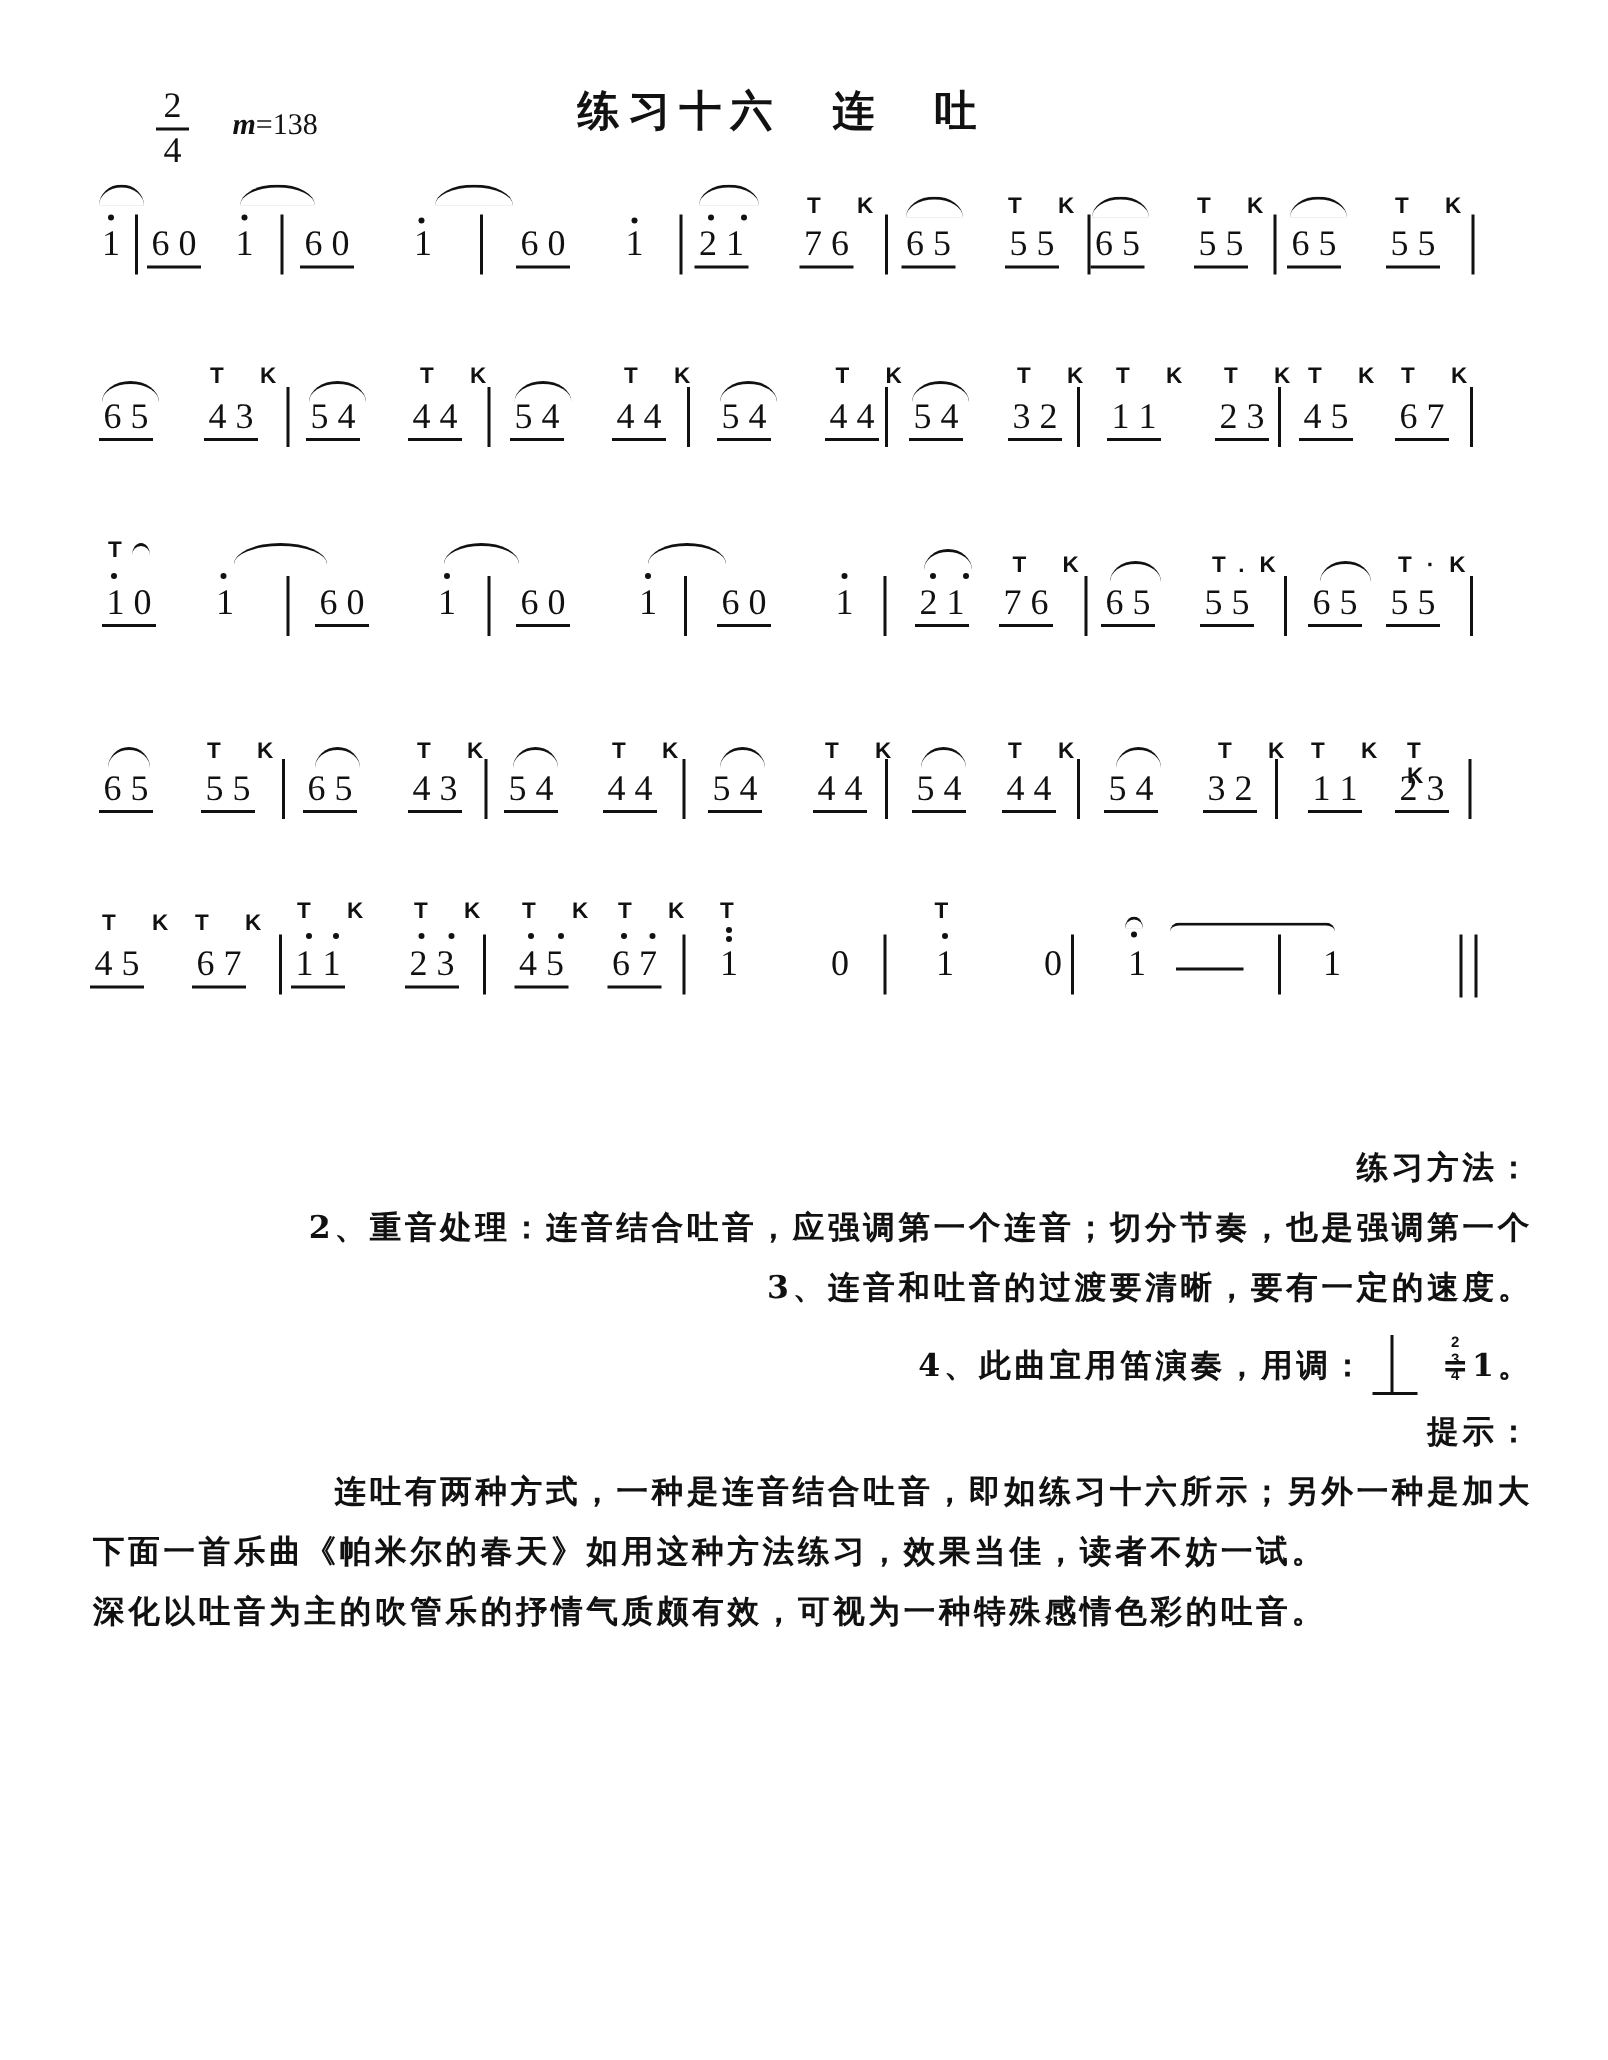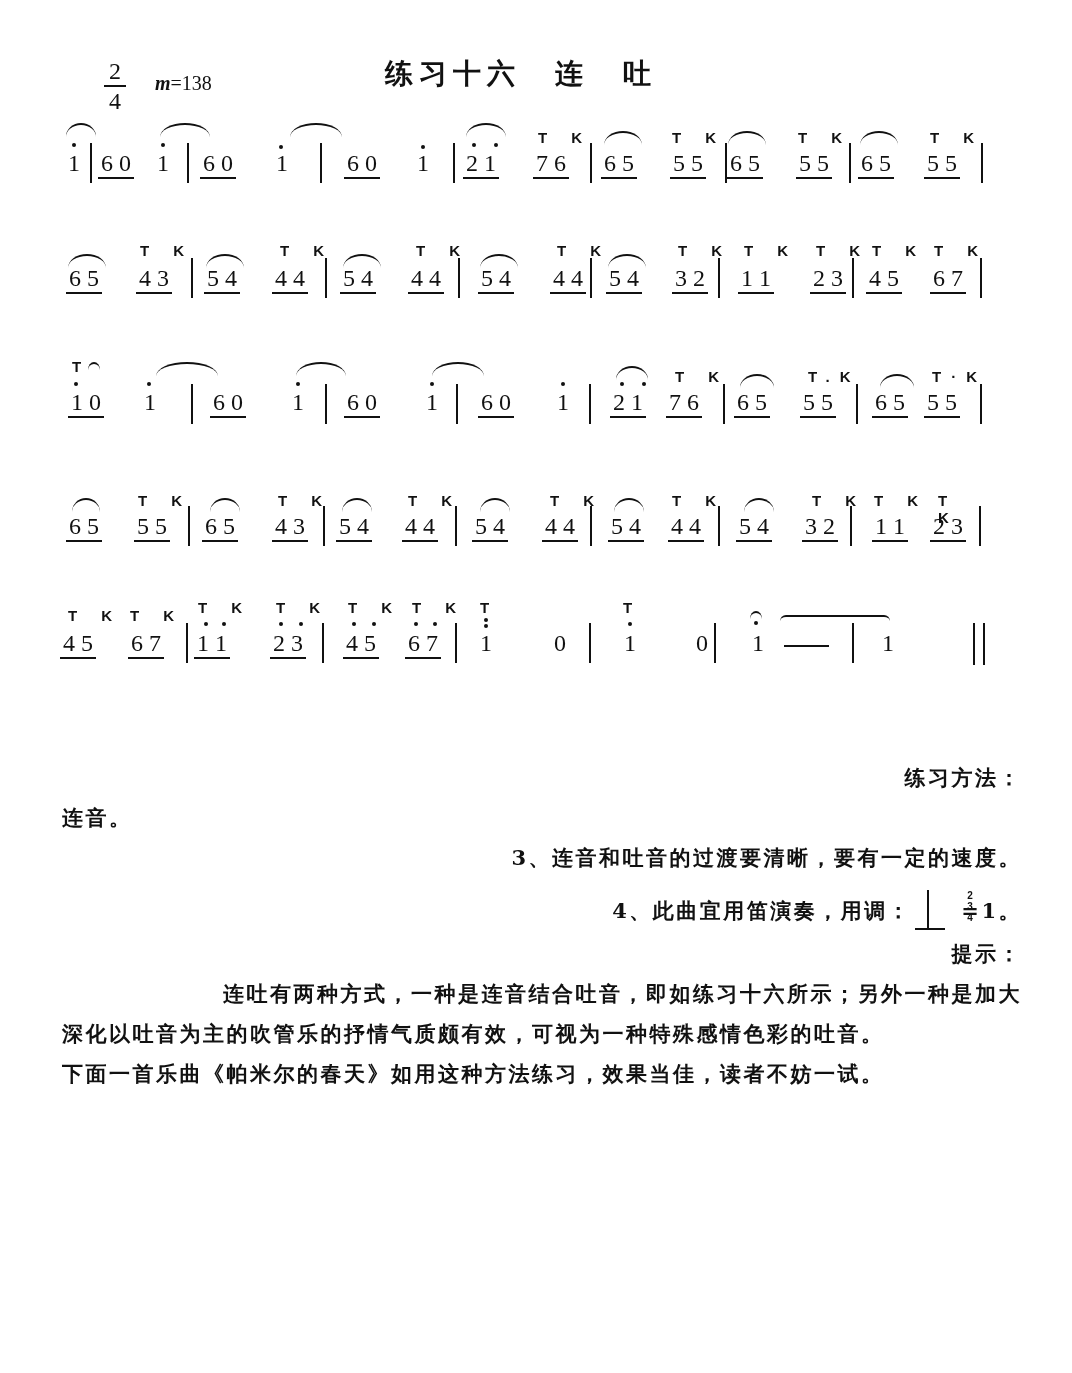--- a/index.html
+++ b/index.html
@@ -242,22 +242,22 @@
   <span class="tok" style="left:692px;top:36px;">1</span>
   <div class="slur" style="left:720px;top:20px;width:110px;height:6px;border-radius:6px 6px 0 0;"></div>
   <div class="dash" style="left:724px;top:50px;"></div>
   <div class="bar" style="left:792px;top:28px;"></div>
   <span class="tok" style="left:822px;top:36px;">1</span>
   <div class="dbar" style="left:913px;top:28px;"></div>
 </div>
 
 <div class="text" style="top:758px;">
   <div class="indent">练习方法：</div>
-  <div>连音。</div>
+  <div class="indent">2、重音处理：连音结合吐音，应强调第一个连音；切分节奏，也是强调第一个</div>
   <div class="indent">3、连音和吐音的过渡要清晰，要有一定的速度。</div>
   <div class="indent" style="margin-top:12px;"><span>4、此曲宜用笛演奏，用调：</span><span class="keysig"><span class="nums" style="white-space:pre;">2
 3
 4</span><span class="v"></span><span class="h"></span></span><span>=1。</span></div>
   <div class="indent">提示：</div>
   <div class="indent">连吐有两种方式，一种是连音结合吐音，即如练习十六所示；另外一种是加大</div>
+  <div>下面一首乐曲《帕米尔的春天》如用这种方法练习，效果当佳，读者不妨一试。</div>
   <div>深化以吐音为主的吹管乐的抒情气质颇有效，可视为一种特殊感情色彩的吐音。</div>
-  <div>下面一首乐曲《帕米尔的春天》如用这种方法练习，效果当佳，读者不妨一试。</div>
 </div>
 
 </body></html>

